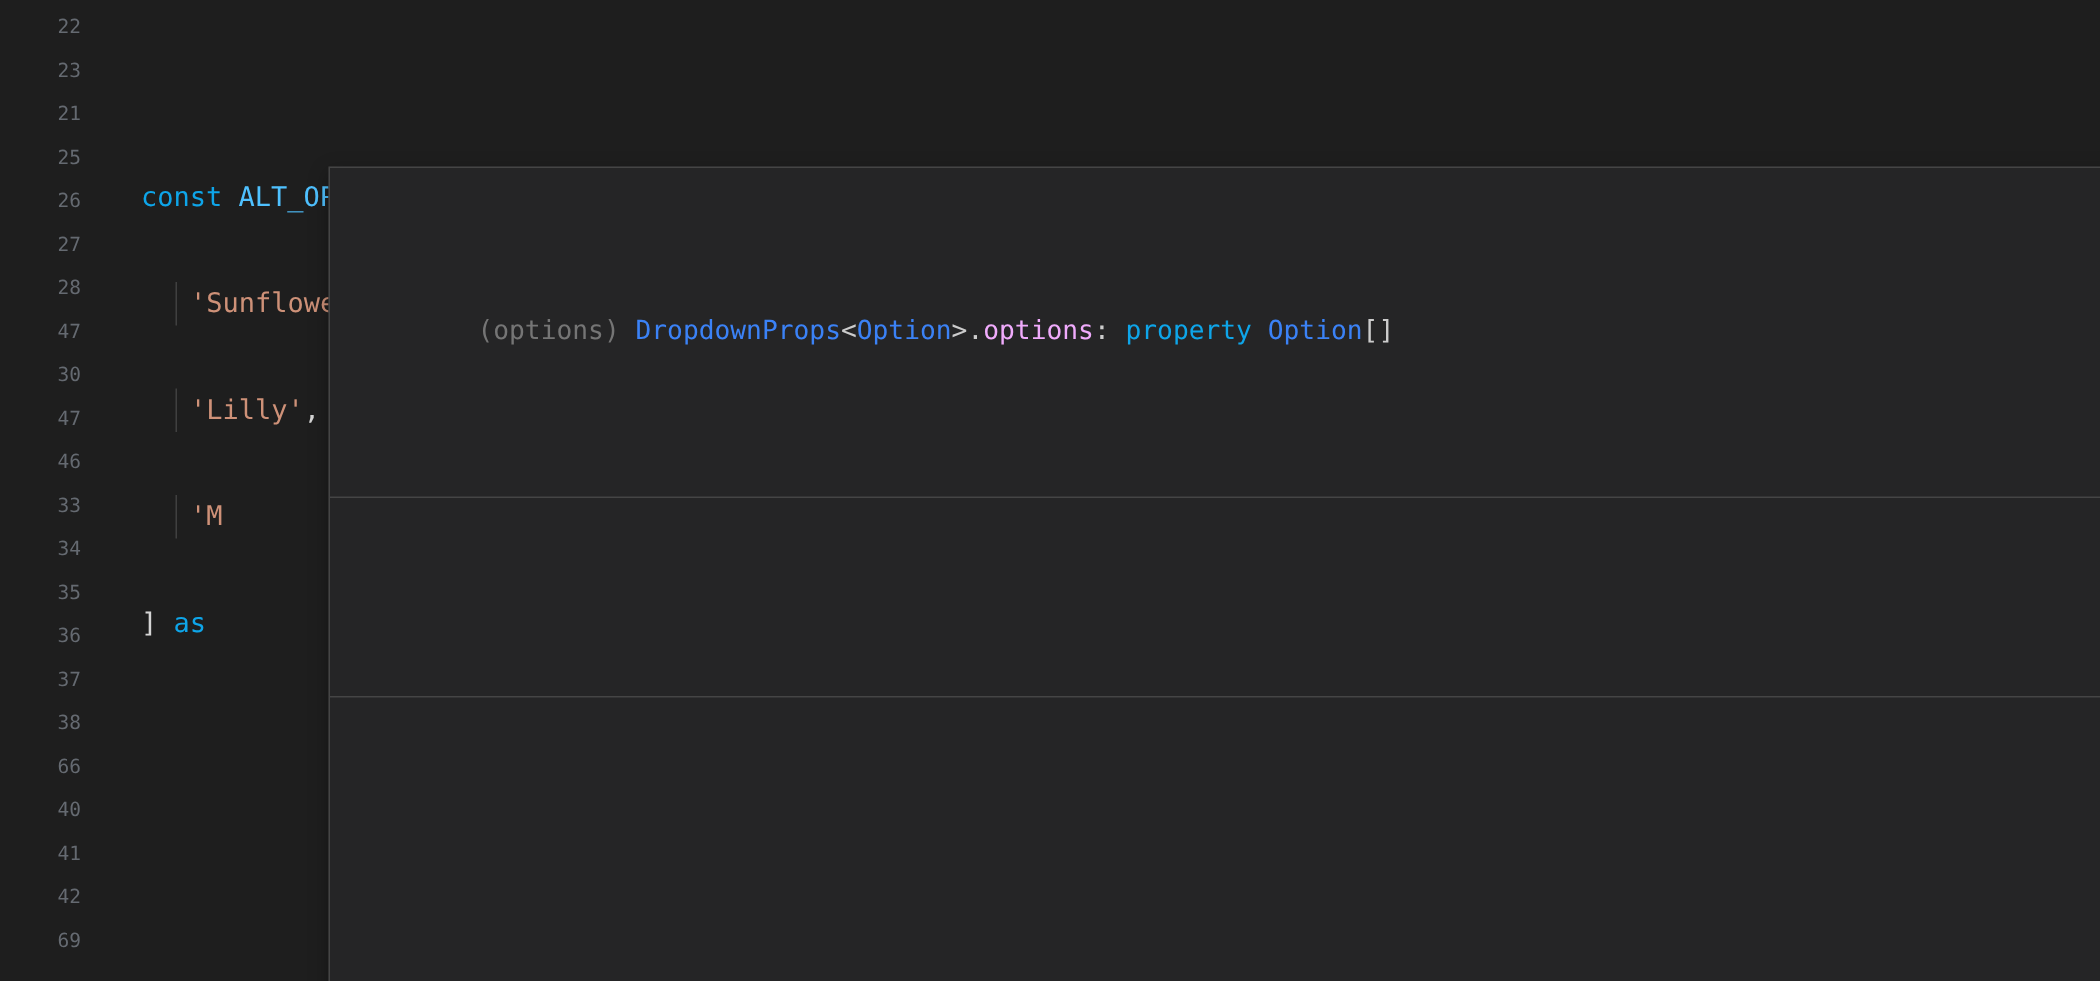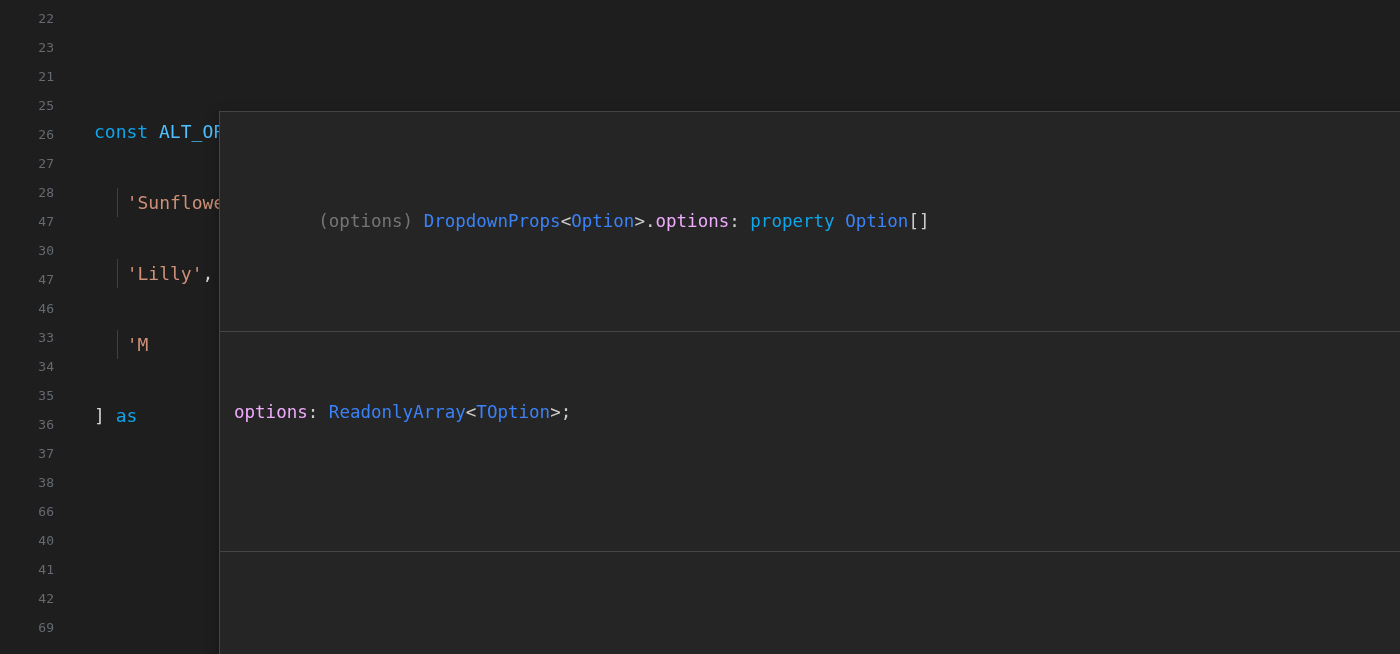--- a/index.html
+++ b/index.html
@@ -130,21 +130,20 @@
     
     
     
 
     
     <div class="hover">
       <div class="hover-section">
         <span class="t-dim">(options) </span><span class="t-type">DropdownProps</span><span>&lt;</span><span class="t-type">Option</span><span>&gt;</span><span>.</span><span class="t-prop">options</span><span>: </span><span class="t-kw">property</span><span> </span><span class="t-type">Option</span><span>[]</span>
       </div>
       <div class="hover-section hover-sep">
-        <div><span class="t-prop">options</span><span>: </span><span class="t-type">ReadonlyArray</span><span>&lt;</span><span class="t-type">TOption</span><span>&gt;;</span></div>
       </div>
       <div class="hover-section hover-sep">
         
         
         
       </div>
       
       
     </div>
 

